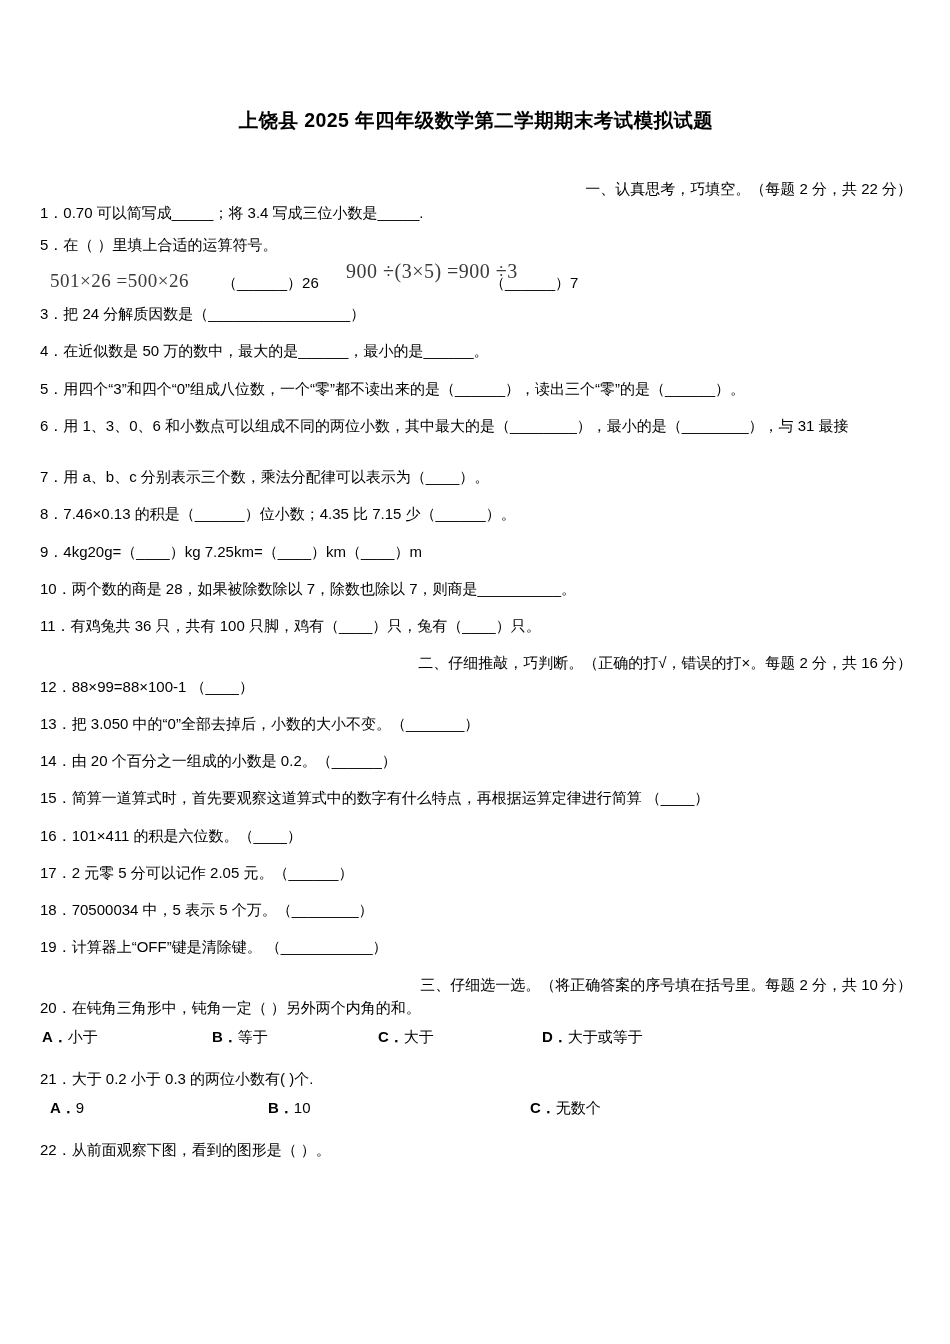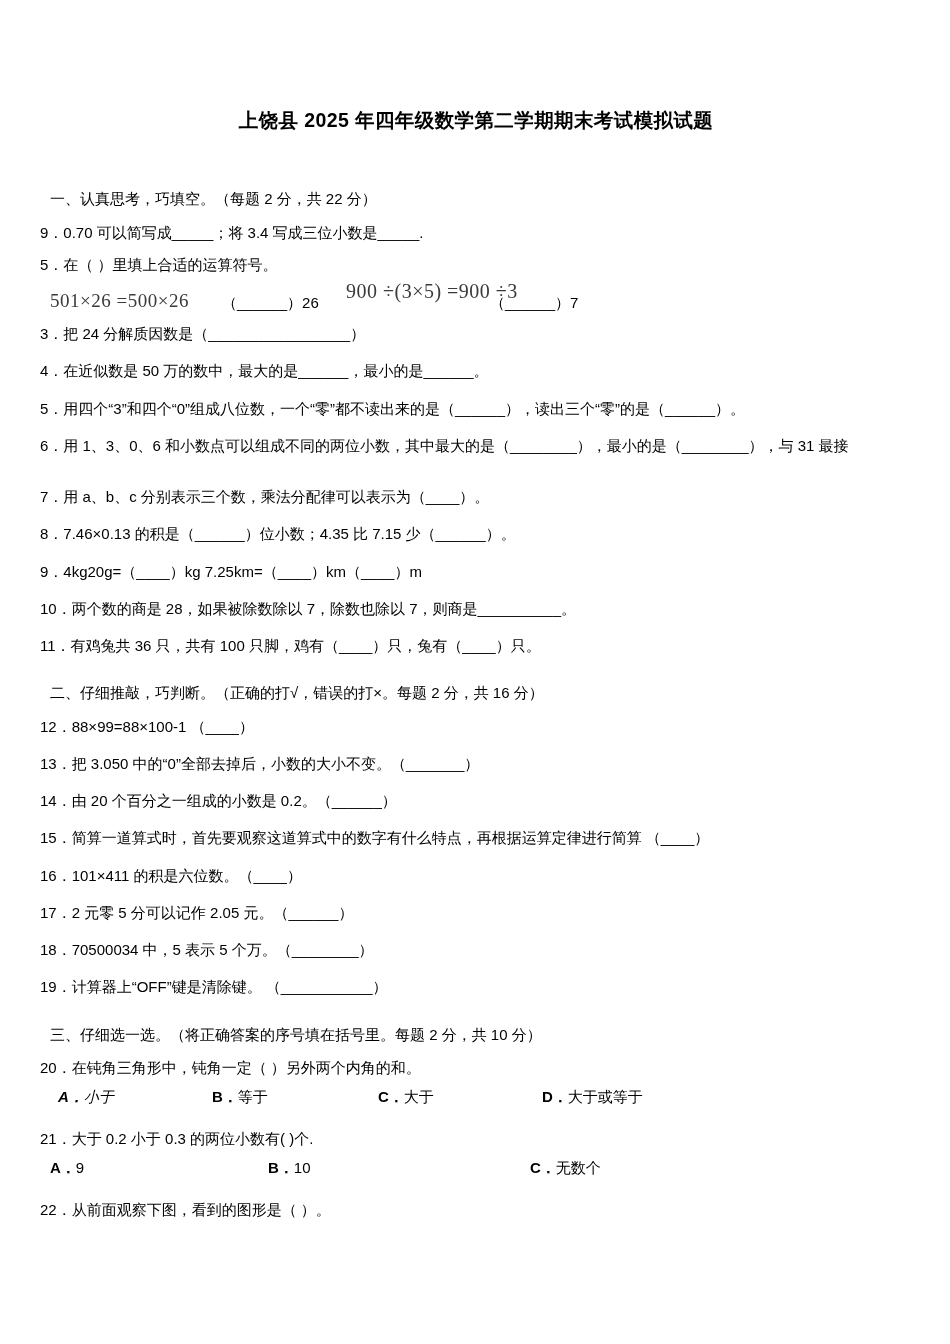--- a/index.html
+++ b/index.html
@@ -36,22 +36,23 @@
     margin-bottom: 0;
     line-height: 1.3;
   }
 
   
   .sec-head {
     font-family: "Liberation Sans", "DejaVu Sans", sans-serif;
     font-size: 15px;
     font-weight: normal;
     line-height: 1.55;
-    margin: 10px;
-    white-space: nowrap;
+    margin: 0;
+    white-space: nowrap;
+    text-align: right;
   }
   .q {
     font-family: "Liberation Sans", "DejaVu Sans", sans-serif;
     font-size: 15px;
     line-height: 1.55;
     margin: 0;
   }
   .q.tight { white-space: nowrap; }
 
   
@@ -92,42 +93,42 @@
     height: 30px;
     font-family: "Liberation Sans", "DejaVu Sans", sans-serif;
     font-size: 15px;
   }
   .opt {
     position: absolute;
     top: 0;
     white-space: nowrap;
   }
   .opt .lab { font-weight: bold; }
-  .opts.four .o0 { left: 18px; font-style: italic; }
+  .opts.four .o0 { left: 2px; }
   .opts.four .o1 { left: 172px; }
   .opts.four .o2 { left: 338px; }
   .opts.four .o3 { left: 502px; }
   .opts.three .o0 { left: 10px; }
   .opts.three .o1 { left: 228px; }
   .opts.three .o2 { left: 490px; }
 </style>
 </head>
 <body>
 
 <div class="page">
   <div class="inner">
 
     <h1 class="doc-title">上饶县 2025 年四年级数学第二学期期末考试模拟试题</h1>
 
     <div class="gap-lg"></div>
     <div class="gap-lg"></div>
     <div class="gap-xs"></div>
 
     <p class="sec-head">一、认真思考，巧填空。（每题 2 分，共 22 分）</p>
-    <p class="q tight">9．0.70 可以简写成_____；将 3.4 写成三位小数是_____.</p>
+    <p class="q tight">1．0.70 可以简写成_____；将 3.4 写成三位小数是_____.</p>
     <div class="gap-sm"></div>
     <p class="q tight">5．在（  ）里填上合适的运算符号。</p>
 
     <div class="math-row">
       <span class="math-expr" id="expr1">501×26 =500×26</span>
       <span class="math-paren" id="paren1">（______）26</span>
       <span class="math-expr" id="expr2">900 ÷(3×5) =900 ÷3</span>
       <span class="math-paren" id="paren2">（______）7</span>
     </div>
 

